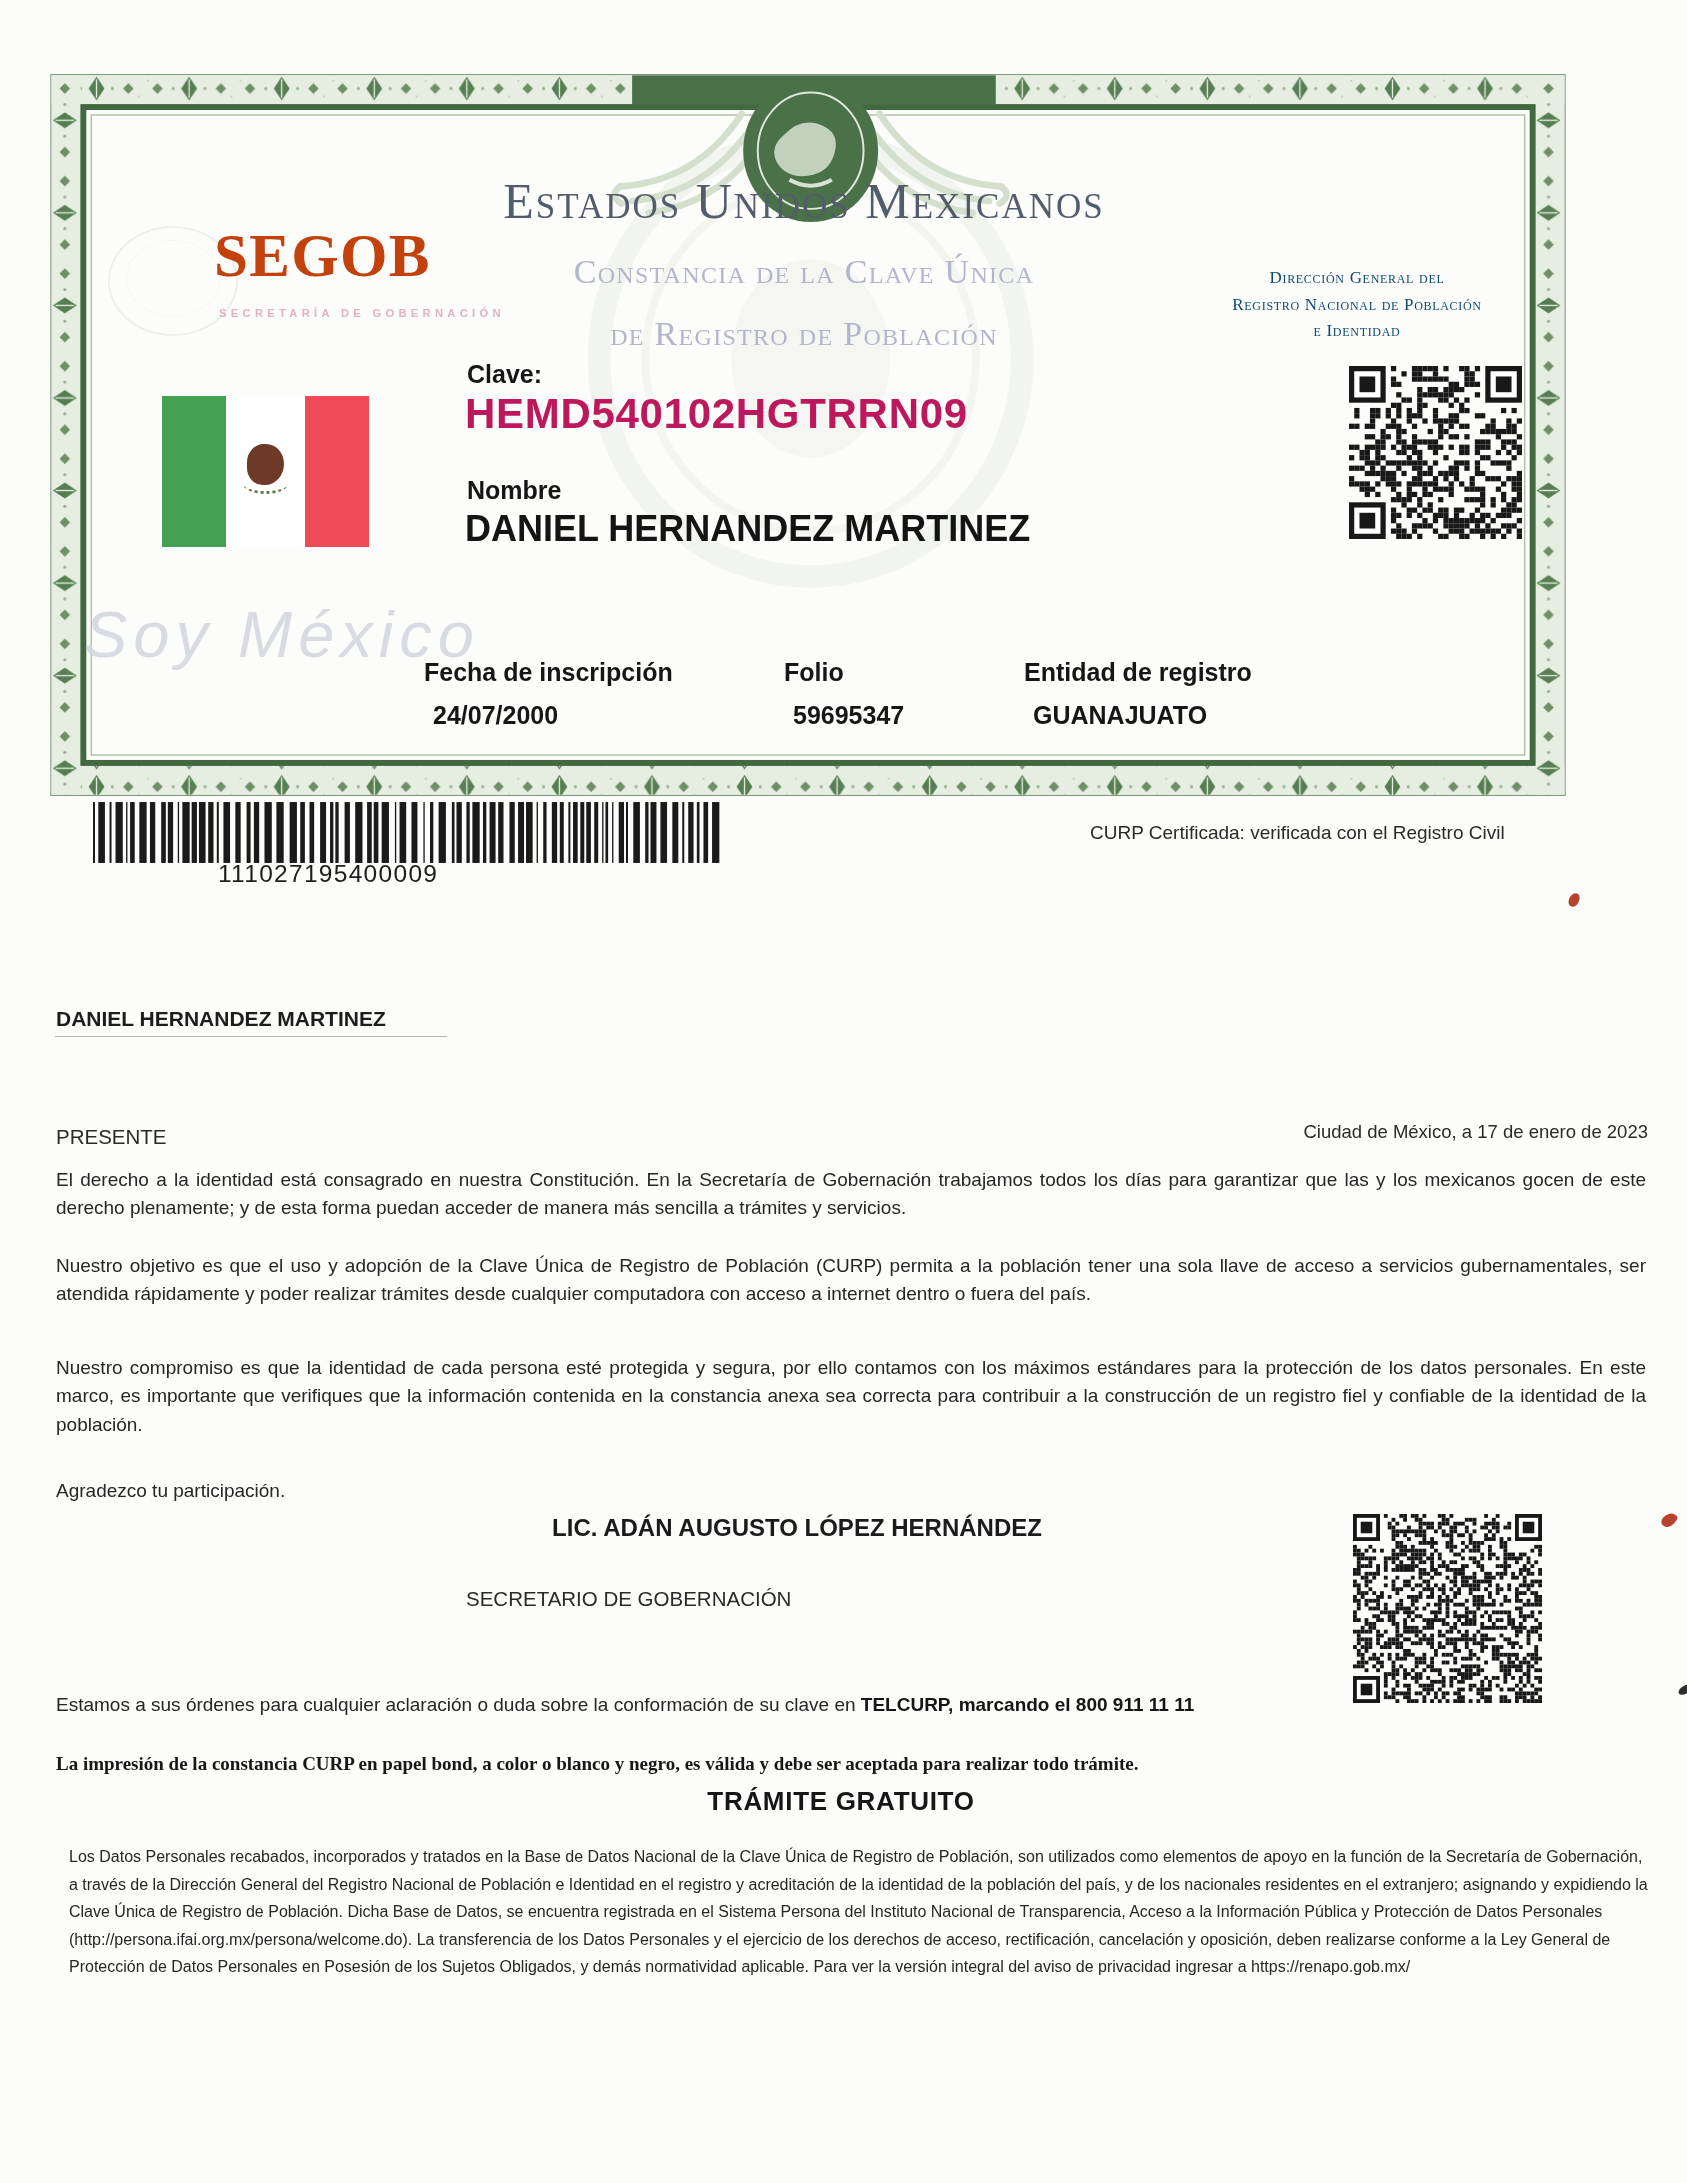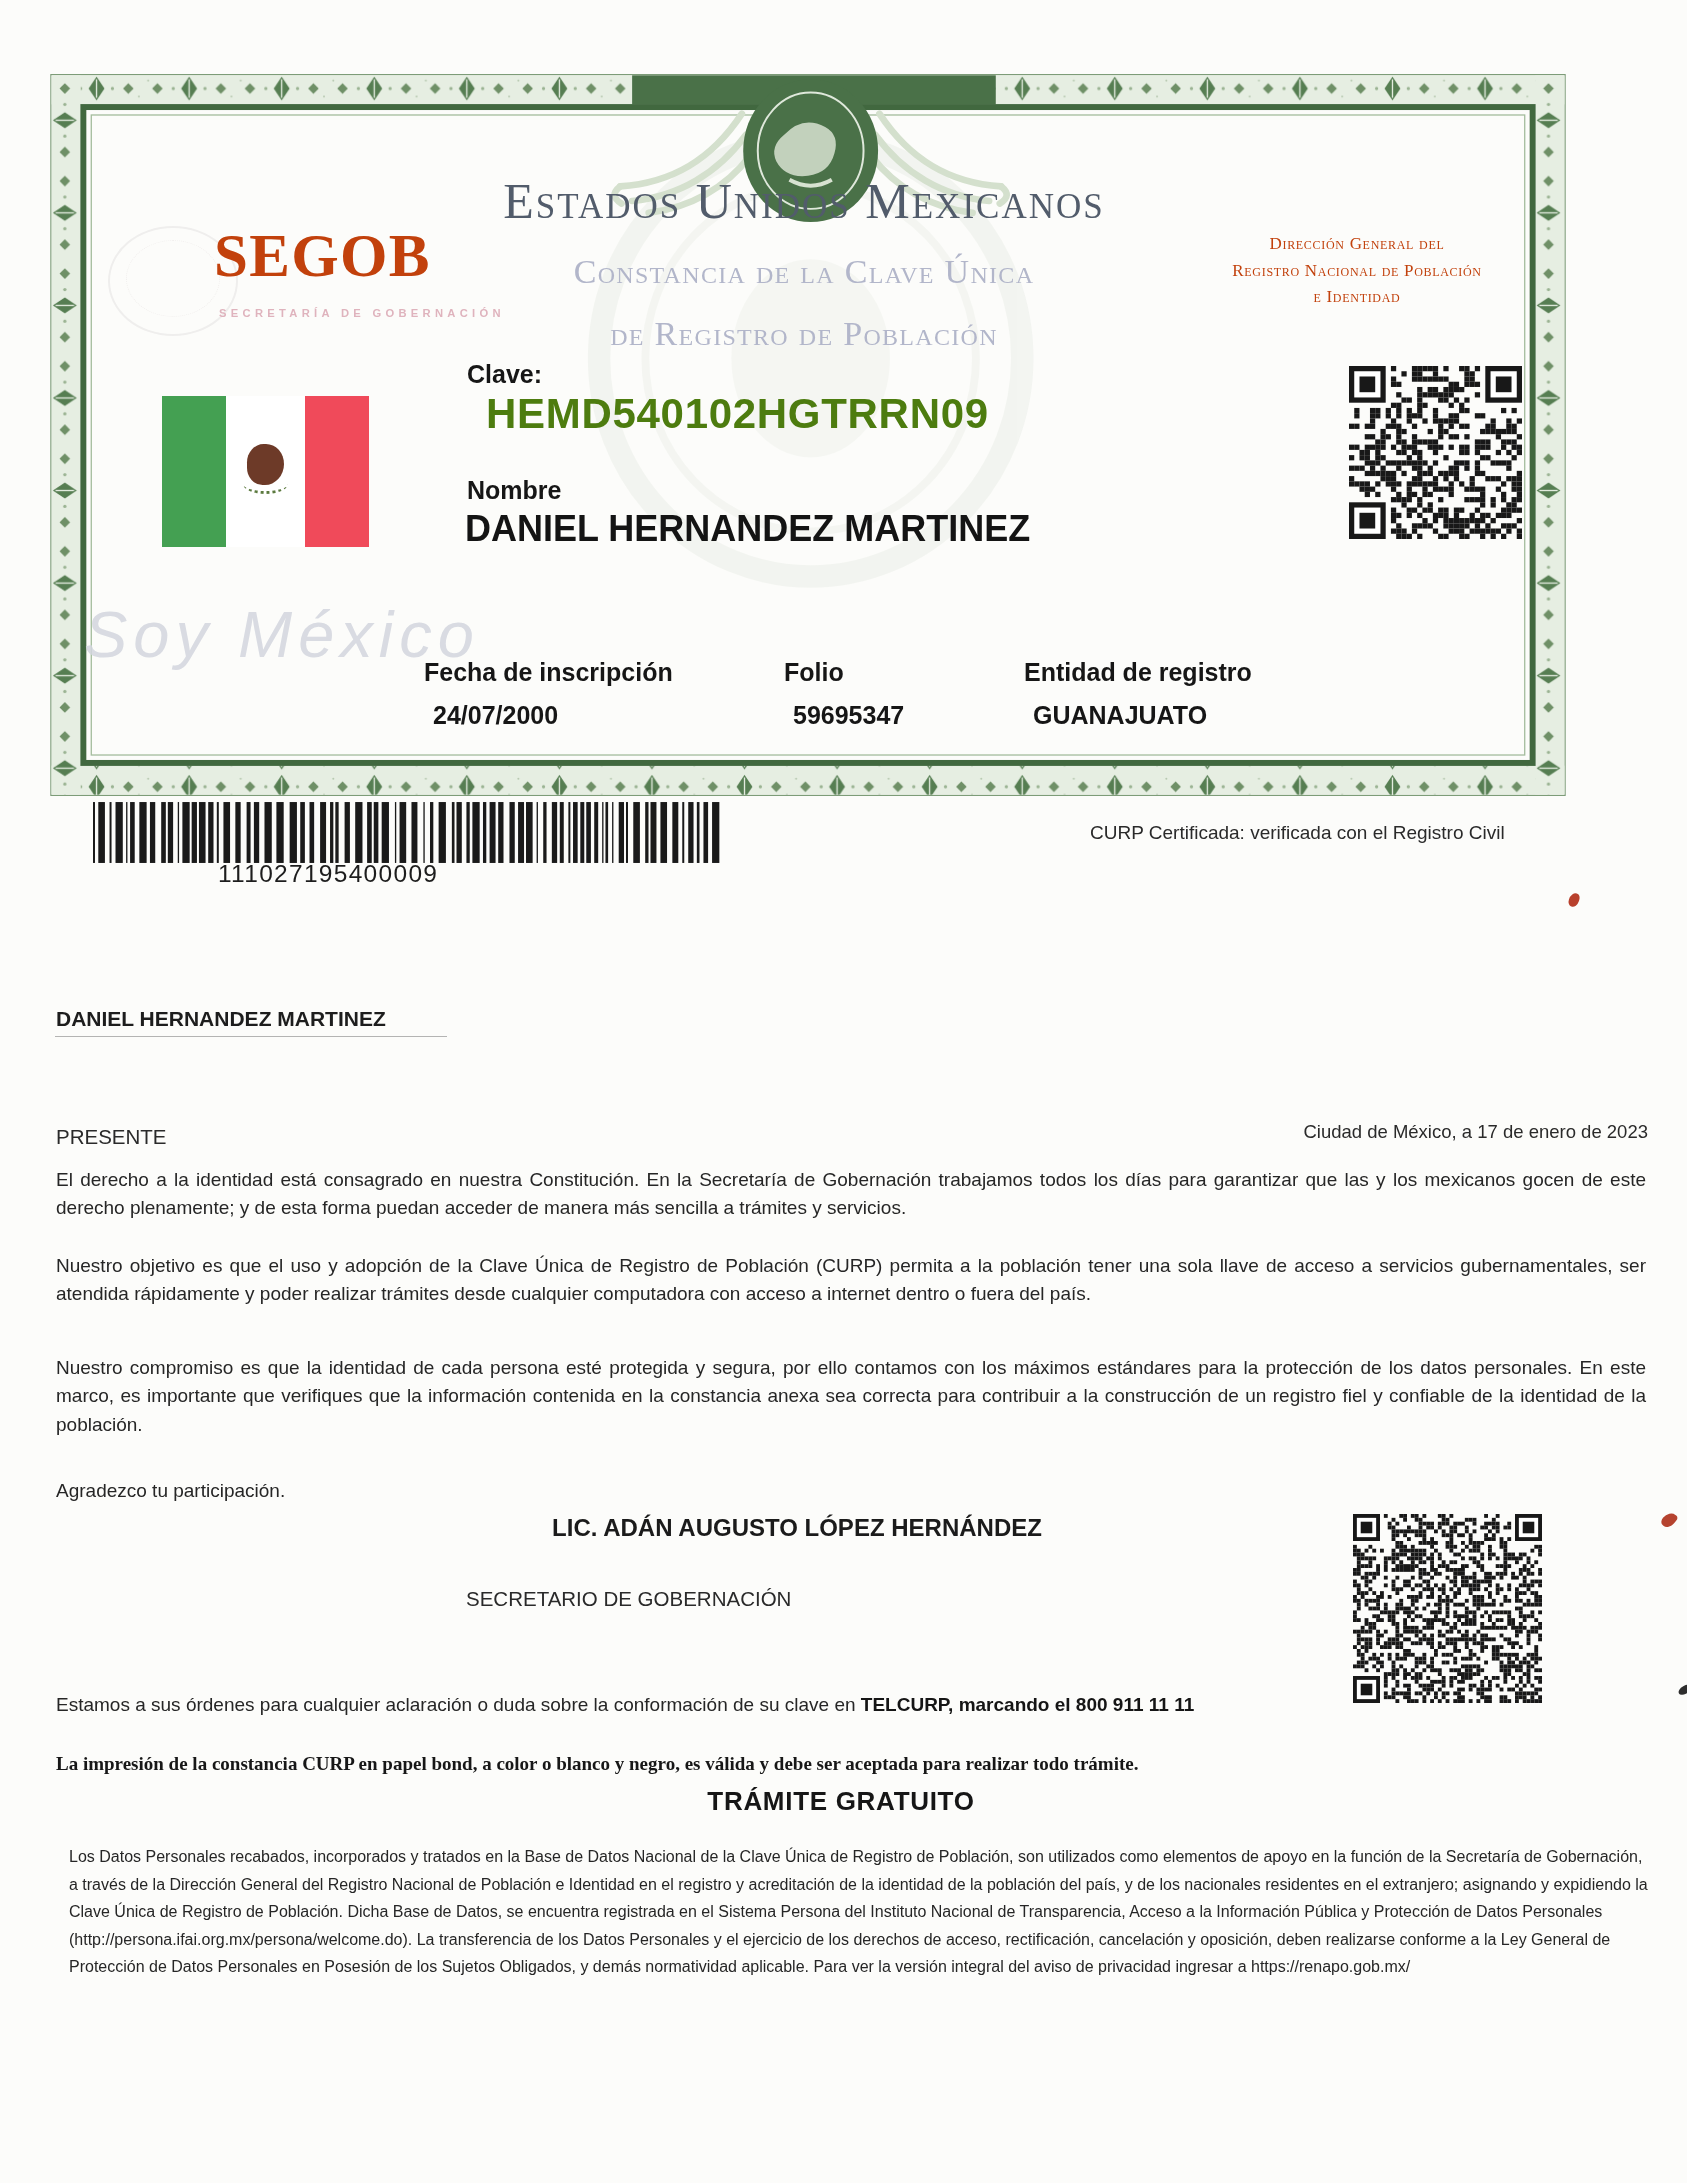--- a/index.html
+++ b/index.html
@@ -22,39 +22,39 @@
     font-size:61px;letter-spacing:1.3px;color:#c2410c;}
   .segob-tagline{left:169px;top:233px;font-size:11.2px;letter-spacing:4.3px;color:#dfb3bd;font-weight:bold;}
 
   
   .cert-title{left:357px;top:98px;width:794px;text-align:center;
     font-family:"Liberation Serif",serif;font-variant:small-caps;
     font-size:50px;letter-spacing:2px;color:#525c6b;}
   .cert-sub{left:357px;top:167px;width:794px;text-align:center;
     font-family:"Liberation Serif",serif;font-variant:small-caps;
     font-size:34px;letter-spacing:1.3px;color:#b2b6ca;line-height:62px;}
-  .direction{left:1145px;top:157px;width:324px;text-align:center;
+  .direction{left:1145px;top:191px;width:324px;text-align:center;
     font-family:"Liberation Serif",serif;font-variant:small-caps;
-    font-size:17px;letter-spacing:0.7px;color:#c2410c;line-height:26.5px;}
+    font-size:17px;letter-spacing:0.7px;color:#0c4a6e;line-height:26.5px;}
 
   
   .flag{left:112px;top:322px;width:206px;height:151px;}
   .flag .band{position:absolute;top:0;height:100%;}
   .flag .g{left:0;width:64px;background:#44a052;}
   .flag .w{left:64px;width:79px;background:#ffffff;}
   .flag .r{left:143px;width:64px;background:#f04a5a;}
   .flag .crest{position:absolute;left:85px;top:48px;width:37px;height:41px;
     background:#6d3a28;border-radius:48% 52% 55% 45%;}
   .flag .laurel{position:absolute;left:81px;top:78px;width:45px;height:17px;
     border-bottom:3.3px dotted #5c7a3f;border-radius:50%;}
 
   
   .lbl{font-weight:bold;font-size:25px;color:#161616;}
   .clave-label{left:417px;top:286px;}
-  .clave-value{left:436px;top:316px;font-weight:bold;font-size:42px;letter-spacing:0.7px;color:#4d7c0f;}
+  .clave-value{left:415px;top:316px;font-weight:bold;font-size:42px;letter-spacing:0.7px;color:#be185d;}
   .nombre-label{left:417px;top:402px;}
   .nombre-value{left:415px;top:434px;font-weight:bold;font-size:36px;color:#141414;}
 
   
   .fecha-label{left:374px;top:584px;}
   .folio-label{left:734px;top:584px;}
   .entidad-label{left:974px;top:584px;}
   .fecha-value{left:374px;top:627px;}
   .folio-value{left:734px;top:627px;}
   .entidad-value{left:974px;top:627px;}

